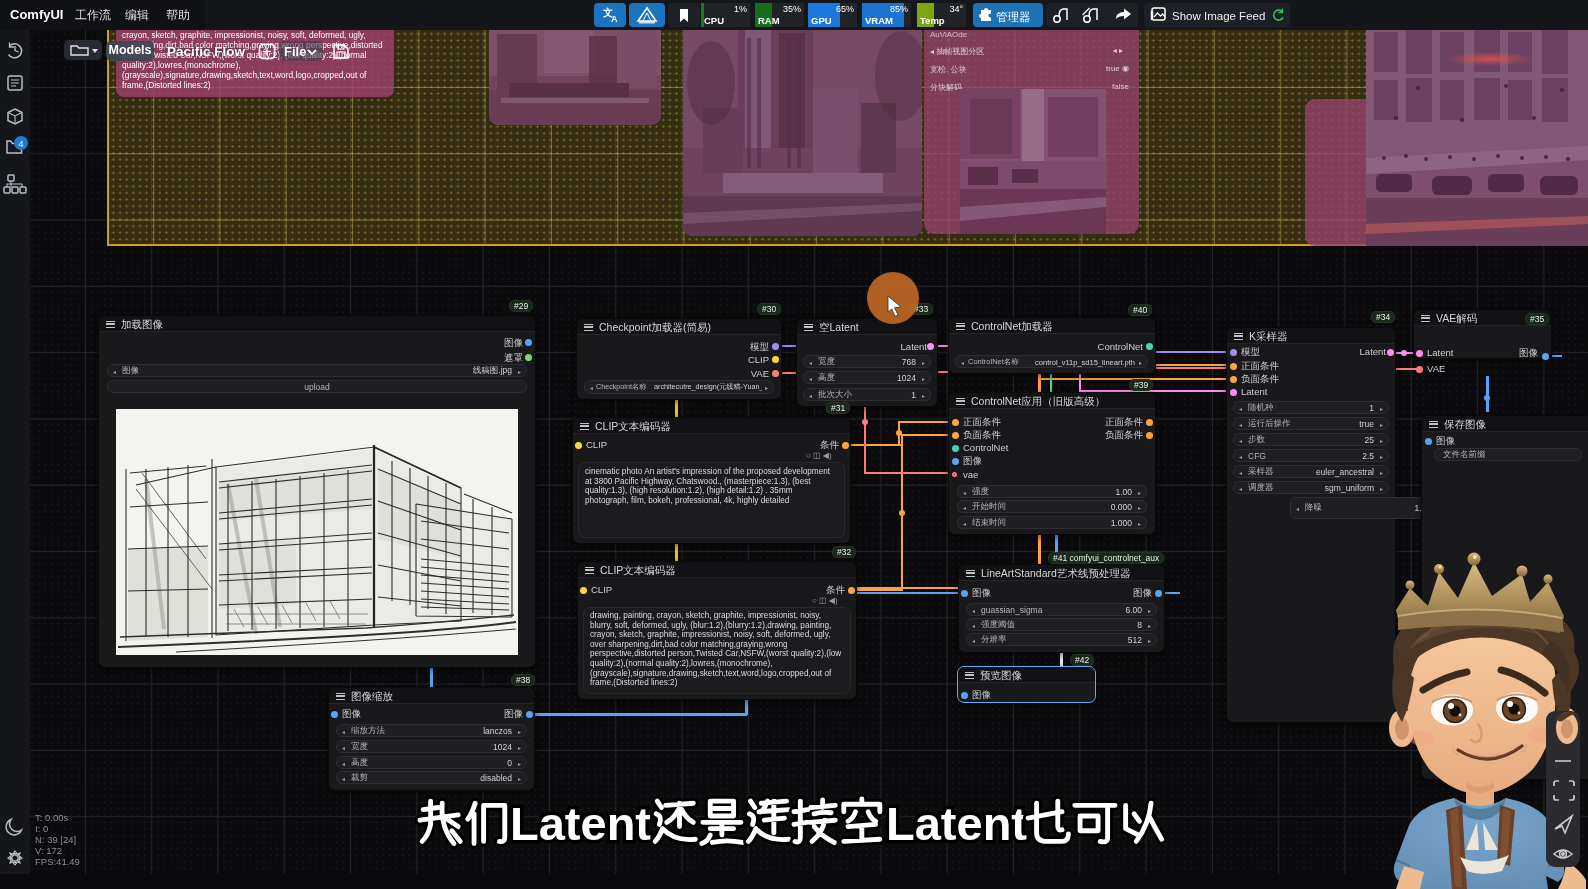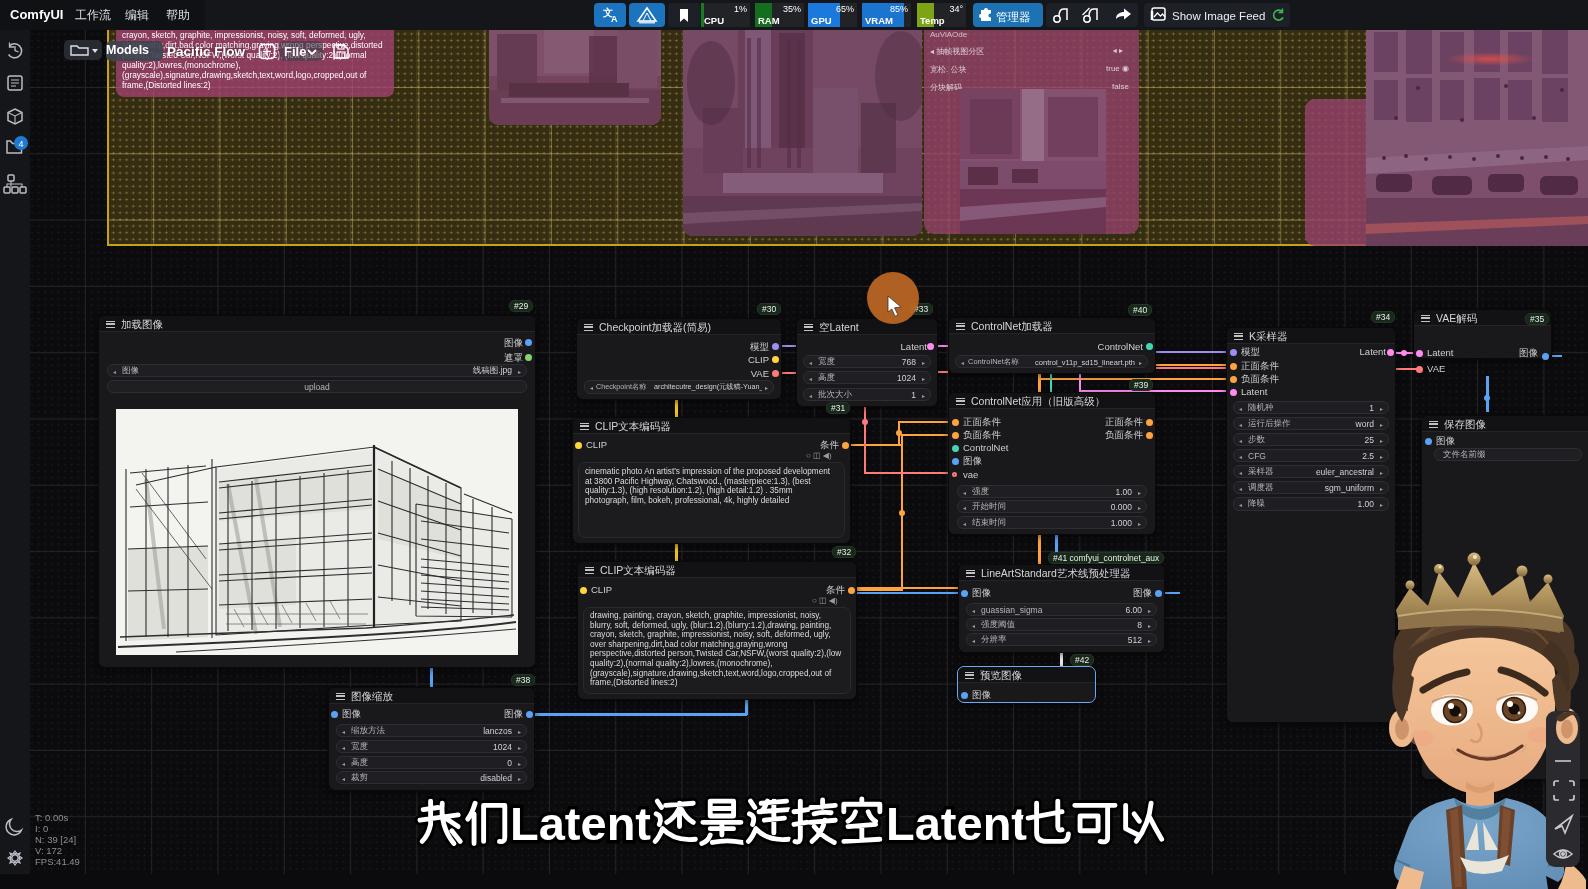--- a/index.html
+++ b/index.html
@@ -156,21 +156,21 @@
   </div>
 
   <div class="abs" style="left:1445px;top:52px;width:90px;height:14px;background:radial-gradient(ellipse at center,rgba(230,80,70,.8),transparent 70%)"></div>
 
   <div class="abs" style="left:64px;top:40px;width:38px;height:20px;background:#272a31;border-radius:5px">
     <svg width="38" height="20" viewBox="0 0 38 20">
           <path d="M7 6 h6 l2 2 h9 v7 h-17 Z" fill="none" stroke="#dfdfe3" stroke-width="1.4"></path>
           <path d="M28 9 l3 4 l3 -4 Z" fill="#dfdfe3"></path>
         </svg>
   </div>
-  <div class="abs" style="left:106px;top:41px;width:57px;height:20px;background:rgba(62,68,80,.92);border-radius:5px;color:#fff;font-weight:bold;font-size:12.5px;line-height:19px">Models</div>
+  <div class="abs" style="left:106px;top:41px;width:48px;height:20px;background:rgba(62,68,80,.92);border-radius:5px;color:#fff;font-weight:bold;font-size:12.5px;text-align:center;line-height:19px">Models</div>
   <div class="abs" style="left:167px;top:44px;color:#fff;font-weight:bold;font-size:13.5px;text-shadow:0 0 4px rgba(0,0,0,.6)">Pacific Flow</div>
   <svg class="abs" style="left:258px;top:43px" width="18" height="17" viewBox="0 0 18 17">
         <rect x="1.5" y="1.5" width="15" height="14" rx="3.5" fill="none" stroke="#fff" stroke-width="1.6"></rect>
         <path d="M5 8.5 h8 M9 4.5 v8" stroke="#fff" stroke-width="1.4"></path>
       </svg>
   <div class="abs" style="left:279px;top:41px;width:44px;height:20px;background:rgba(55,60,72,.55);border-radius:5px"></div>
   <div class="abs" style="left:284px;top:44px;color:#fff;font-weight:bold;font-size:13px">File</div>
   <svg class="abs" style="left:306px;top:48px" width="12" height="8" viewBox="0 0 12 8">
         <path d="M2 2 l4 4 l4 -4" fill="none" stroke="#fff" stroke-width="1.8"></path>
       </svg>
@@ -485,21 +485,21 @@
       <div class="port" style="left:1386.5px;top:348.5px;background:#ff8bf0"></div>
   <div class="widget" style="left:1233px;top:401px;width:156px;height:13px">
         <span class="la">◂</span>
         <span class="wl">随机种</span>
         <span class="wv">1</span>
         <span class="ra">▸</span>
       </div>
   <div class="widget" style="left:1233px;top:417px;width:156px;height:13px">
         <span class="la">◂</span>
         <span class="wl">运行后操作</span>
-        <span class="wv">word</span>
+        <span class="wv">true</span>
         <span class="ra">▸</span>
       </div>
   <div class="widget" style="left:1233px;top:433px;width:156px;height:13px">
         <span class="la">◂</span>
         <span class="wl">步数</span>
         <span class="wv">25</span>
         <span class="ra">▸</span>
       </div>
   <div class="widget" style="left:1233px;top:449px;width:156px;height:13px">
         <span class="la">◂</span>
@@ -512,21 +512,21 @@
         <span class="wl">采样器</span>
         <span class="wv">euler_ancestral</span>
         <span class="ra">▸</span>
       </div>
   <div class="widget" style="left:1233px;top:481px;width:156px;height:13px">
         <span class="la">◂</span>
         <span class="wl">调度器</span>
         <span class="wv">sgm_uniform</span>
         <span class="ra">▸</span>
       </div>
-  <div class="widget" style="left:1233px;top:497px;width:156px;height:14px">
+  <div class="widget" style="left:1290px;top:497px;width:156px;height:22px">
         <span class="la">◂</span>
         <span class="wl">降噪</span>
         <span class="wv">1.00</span>
         <span class="ra">▸</span>
       </div>
 
   <div class="node" style="left:1413px;top:309px;width:139px;height:50px">
     <div class="nhead"><span class="ham"></span>VAE解码</div>
   </div>
   <div class="port" style="left:1415.5px;top:349.5px;background:#ff8bf0"></div>

